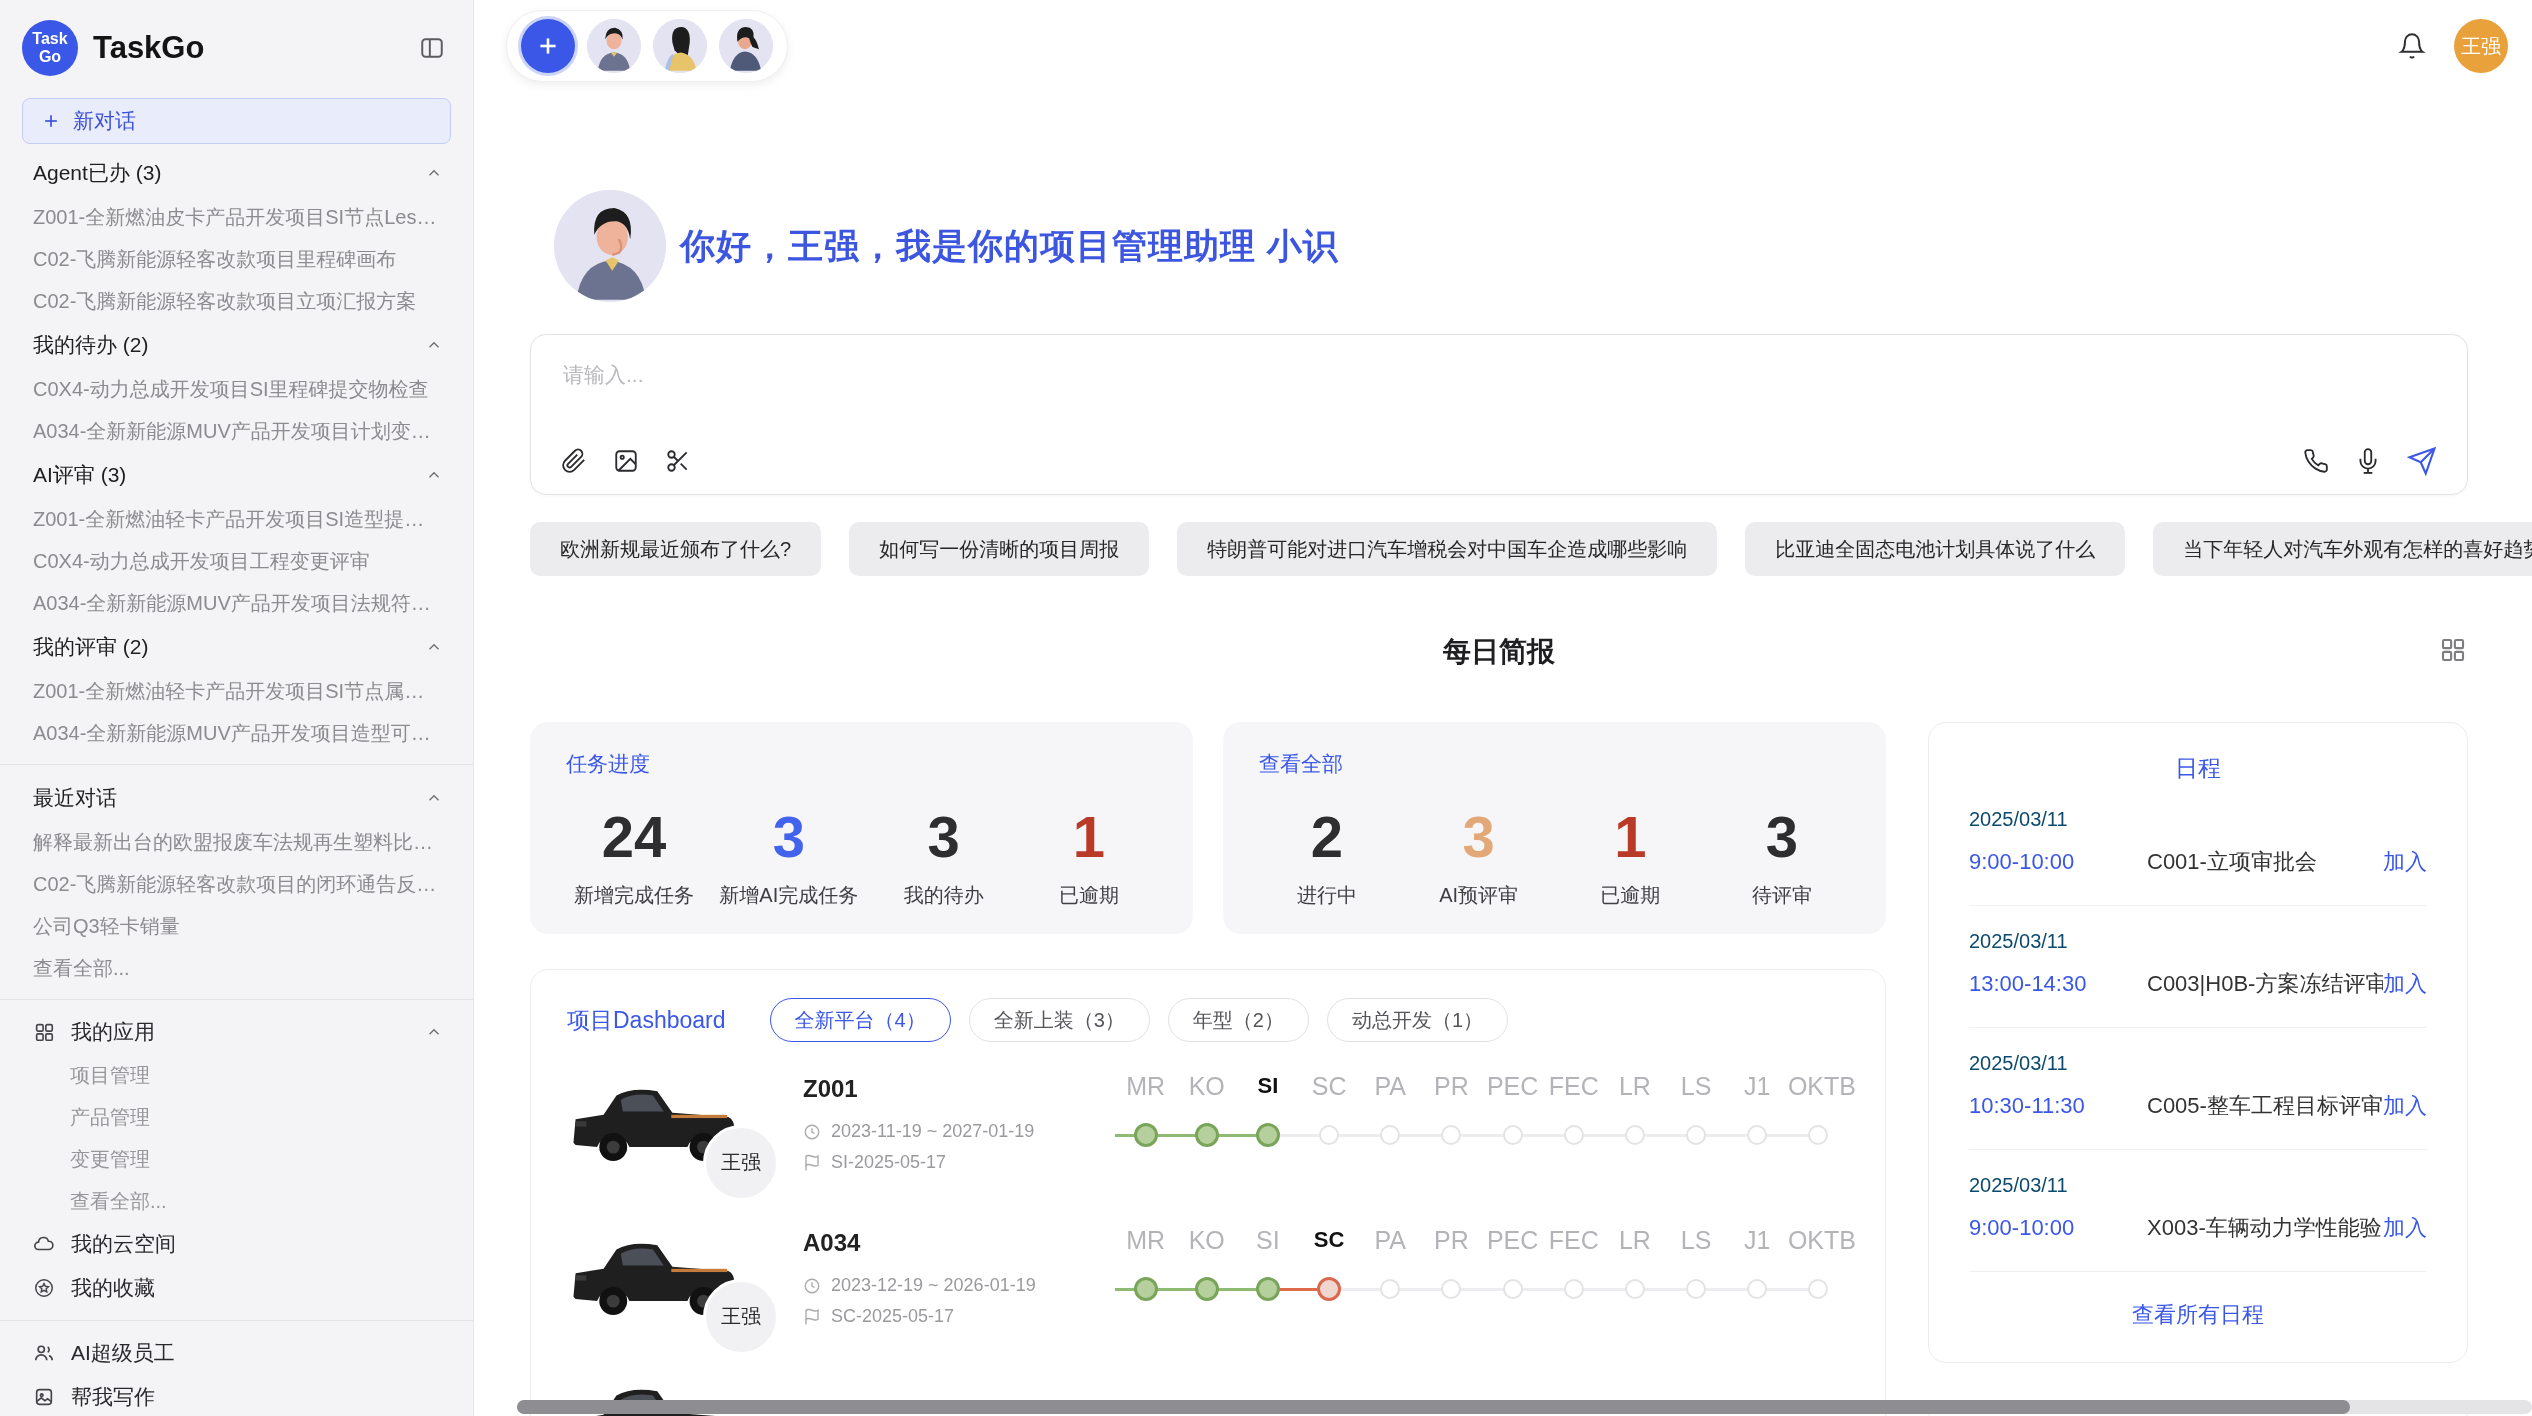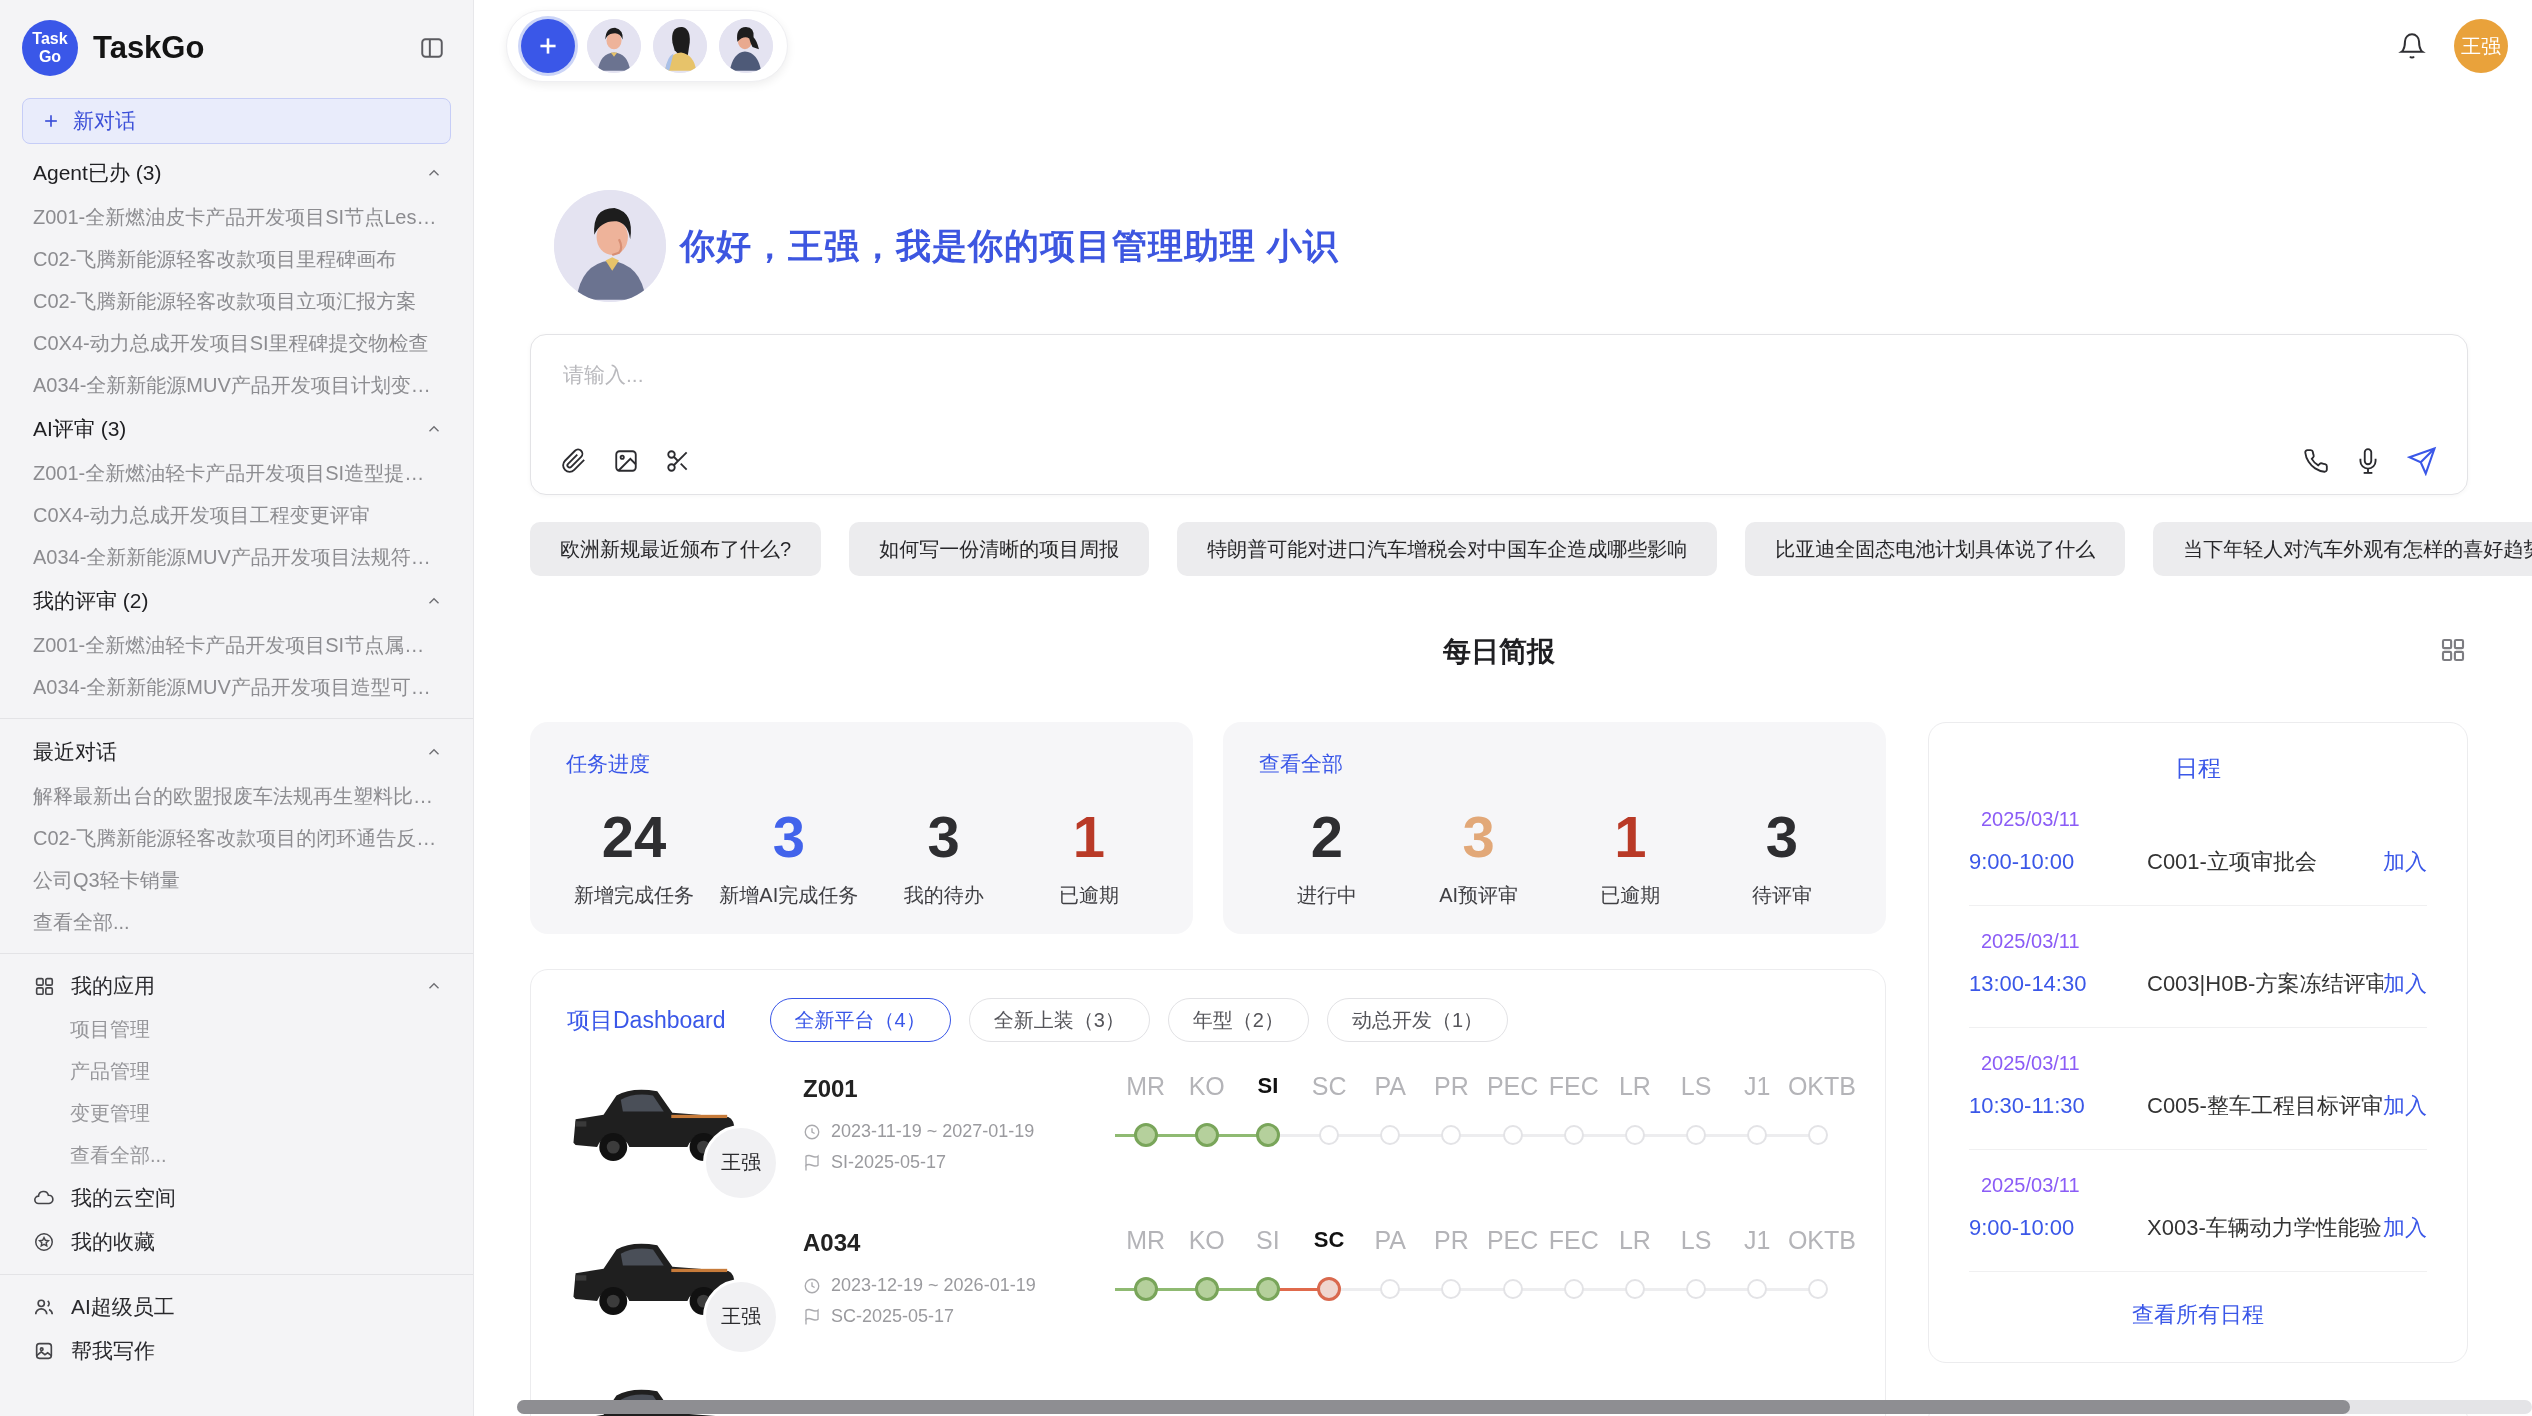--- a/index.html
+++ b/index.html
@@ -170,21 +170,21 @@
     width:20px; height:20px; border-radius:50%; background:#fff;
     border:2px solid #e3e3e6; z-index:1;
   }
   .ms-cell.done .ms-dot { width:24px; height:24px; background:#b5d09c; border:3px solid #79a55a; }
   .ms-cell.current-red .ms-dot { width:24px; height:24px; background:#efd6cf; border:3px solid #d9694e; }
 
   
   .sched-card { background:#fff; border:1px solid #ececee; border-radius:18px; padding:30px 40px 24px; }
   .sched-title { text-align:center; color:#3a57e8; font-size:23px; }
   .sched-item { padding:24px 0 28px; border-bottom:1px solid #f0f0f1; }
-  .s-date { color:#8b5cf6; font-size:20px;margin-left:12px; }
+  .s-date { color:#0c4a6e; font-size:20px; }
   .s-row { display:flex; align-items:center; margin-top:16px; }
   .s-time { color:#3a57e8; font-size:22px; width:178px; min-width:178px; }
   .s-title { color:#333; font-size:22px; flex:1; white-space:nowrap; overflow:hidden; }
   .s-join { color:#3a57e8; font-size:22px; cursor:pointer; }
   .view-all { text-align:center; color:#3a57e8; font-size:22px; padding:28px 0 8px; cursor:pointer; }
 
   .news-card {
     margin-top:38px; background:#fff; border:1px solid #ececee; border-radius:18px;
     padding:22px; display:flex; gap:24px; height:170px; overflow:hidden;
   }
@@ -226,20 +226,28 @@
     <span class="chev">
         <svg width="18" height="18" viewBox="0 0 24 24" fill="none" stroke="currentColor" stroke-width="1.8">
           <polyline points="6,15 12,9 18,15"></polyline>
         </svg>
       </span>
   </div>
   <div class="sb-item">Z001-全新燃油皮卡产品开发项目SI节点Lesson Learn报告</div>
   <div class="sb-item">C02-飞腾新能源轻客改款项目里程碑画布</div>
   <div class="sb-item">C02-飞腾新能源轻客改款项目立项汇报方案</div>
 
+  <div class="sb-section-title">
+    <span>我的待办 (2)</span>
+    <span class="chev">
+        <svg width="18" height="18" viewBox="0 0 24 24" fill="none" stroke="currentColor" stroke-width="1.8">
+          <polyline points="6,15 12,9 18,15"></polyline>
+        </svg>
+      </span>
+  </div>
   <div class="sb-item">C0X4-动力总成开发项目SI里程碑提交物检查</div>
   <div class="sb-item">A034-全新新能源MUV产品开发项目计划变更表编写</div>
 
   <div class="sb-section-title">
     <span>AI评审 (3)</span>
     <span class="chev">
         <svg width="18" height="18" viewBox="0 0 24 24" fill="none" stroke="currentColor" stroke-width="1.8">
           <polyline points="6,15 12,9 18,15"></polyline>
         </svg>
       </span>

